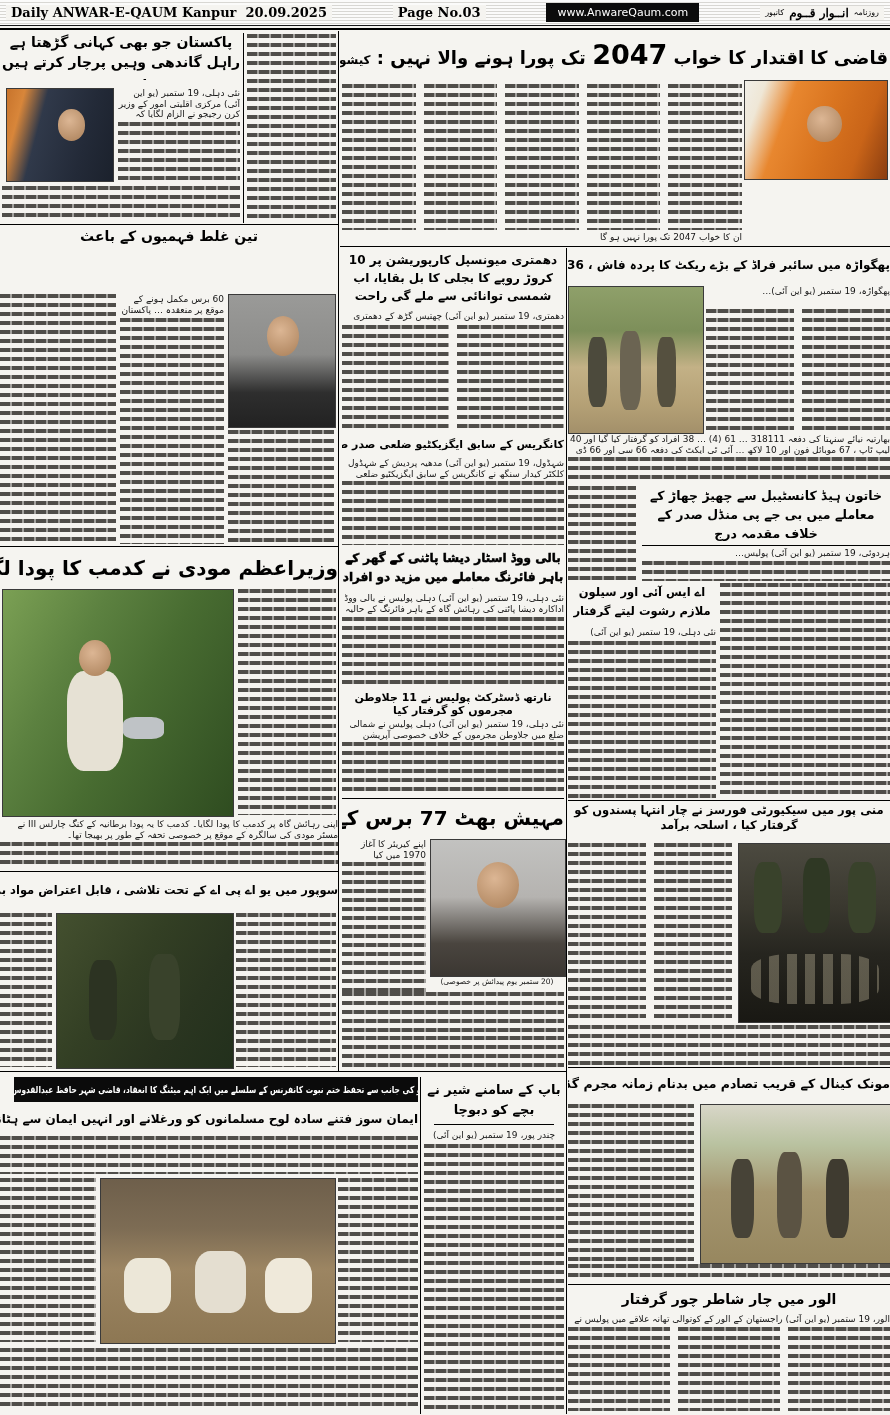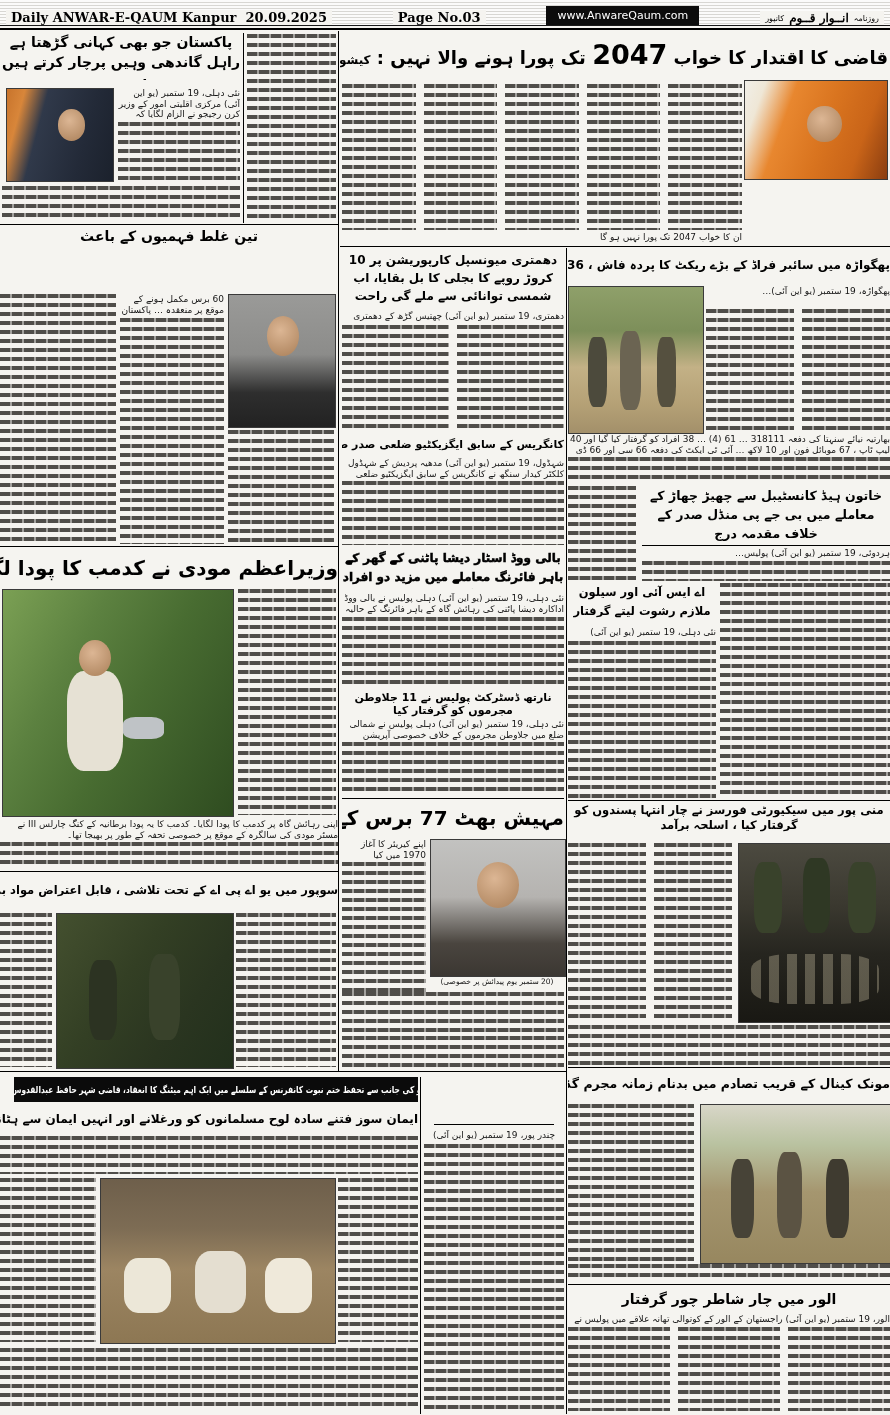--- a/index.html
+++ b/index.html
@@ -1,21 +1,21 @@
 <!DOCTYPE html>
 <html><head>
 <meta charset="utf-8">
 <style>
   html,body{margin:0;padding:0;background:#fff}
   #page{position:relative;width:890px;height:1415px;background:#f5f4f0;color:#111;
         font-family:"DejaVu Sans",sans-serif;overflow:hidden}
   
   #hdr{position:absolute;left:0;top:0;width:890px;height:26px;box-sizing:border-box;
        background:repeating-linear-gradient(to bottom,#fbfbfa 0 2px,#d8d7d3 2px 3px);
-       border-bottom:1px solid #1a1a1a;display:flex;align-items:flex-end;
+       border-bottom:1px solid #1a1a1a;display:flex;align-items:center;
        justify-content:space-between;padding:0 6px;font-family:"DejaVu Serif",serif}
   .hchip{background:#f5f4f0;padding:0 5px;font-weight:bold;font-size:13px;white-space:nowrap;color:#000}
   #site{background:#0c0c0c;color:#fff;font-size:11px;padding:3px 11px;font-family:"DejaVu Sans",sans-serif;white-space:nowrap}
   #mast{direction:rtl;display:flex;align-items:center;gap:5px;background:#f5f4f0;padding:0 5px;color:#000}
   #mast .big{font-size:12px;font-weight:bold}
   #mast .sm{font-size:8px}
   
   .h{position:absolute;direction:rtl;font-weight:bold;text-align:center;color:#000;overflow:hidden}
   .heavy{-webkit-text-stroke:.45px #000}
   .lead{position:absolute;direction:rtl;font-size:9px;line-height:10.5px;text-align:right;color:#151515;overflow:hidden}
@@ -124,20 +124,21 @@
   <div class="gk" style="left:0;top:1136px;width:418px;height:38px"></div>
   <div class="ph" style="left:100px;top:1178px;width:234px;height:164px;background:linear-gradient(to bottom,#6e5f4b 0%,#7d6c54 30%,#9c8562 55%,#8d7753 100%)">
     <i class="fig" style="left:10%;top:48%;width:20%;height:34%;background:#ece7d8"></i>
     <i class="fig" style="left:40%;top:44%;width:22%;height:38%;background:#e4ded0"></i>
     <i class="fig" style="left:70%;top:48%;width:20%;height:34%;background:#efe9da"></i>
   </div>
   <div class="gk" style="left:0;top:1178px;width:96px;height:164px"></div>
   <div class="gk" style="left:338px;top:1178px;width:80px;height:164px"></div>
   <div class="gk" style="left:0;top:1348px;width:418px;height:62px"></div>
 
+  <div class="h" style="left:424px;top:1080px;width:140px;height:40px;font-size:13px;line-height:20px">باپ کے سامنے شیر نے بچے کو دبوچا</div>
   <div class="rule" style="left:434px;top:1124px;width:120px;height:1px"></div>
   <div class="lead cap" style="left:424px;top:1130px;width:140px;height:11px">چندر پور، 19 ستمبر (یو این آئی)</div>
   <div class="gk" style="left:424px;top:1144px;width:140px;height:266px"></div>
 
   <div class="h" style="left:342px;top:251px;width:222px;height:56px;font-size:12px;line-height:18px">دھمتری میونسپل کارپوریشن پر 10 کروڑ روپے کا بجلی کا بل بقایا، اب شمسی توانائی سے ملے گی راحت</div>
   <div class="lead" style="left:342px;top:311px;width:222px;height:11px">دھمتری، 19 ستمبر (یو این آئی) چھتیس گڑھ کے دھمتری میونسپل کارپوریشن…</div>
   <div class="cols" style="left:342px;top:325px;width:222px;height:106px">
     <div class="gkc"></div>
     <div class="gkc"></div>
   </div>

